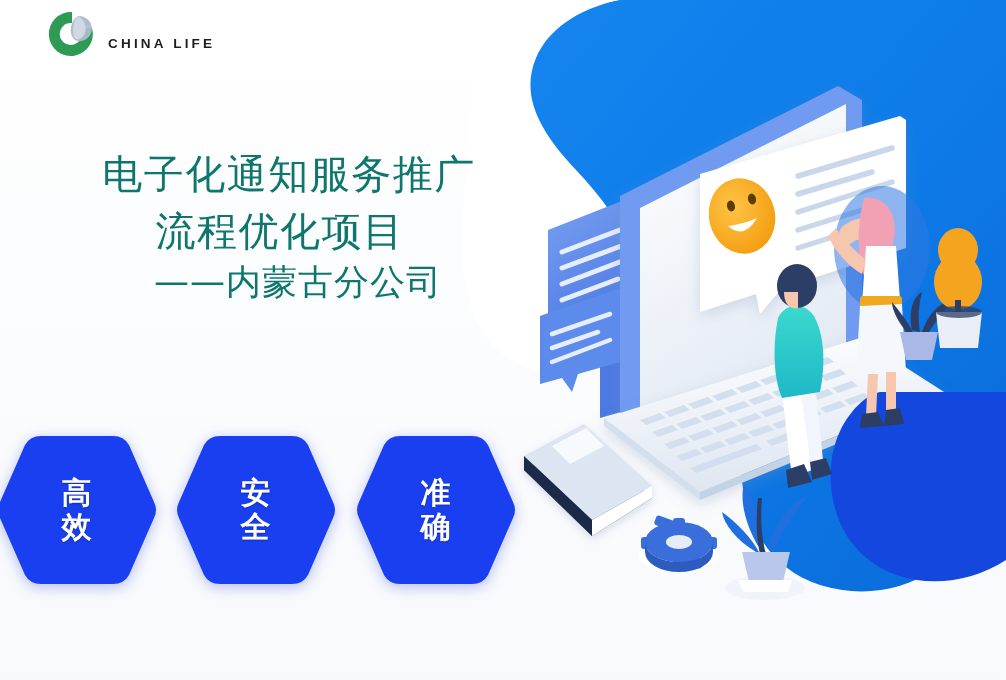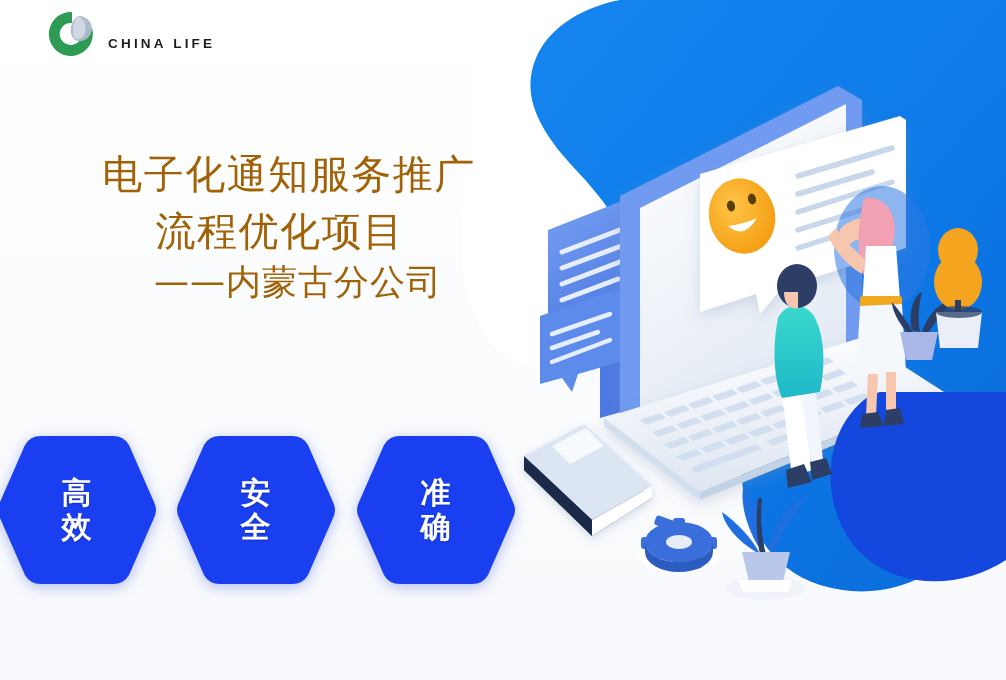--- a/index.html
+++ b/index.html
@@ -34,21 +34,21 @@
     font-family:"Liberation Sans",sans-serif;
   }
 
   
   .title-block{
     position:absolute;left:0px;top:146px;width:560px;
     z-index:35;text-align:center;
   }
   .title-line{
     font-family:"DejaVu Sans","Liberation Sans",sans-serif;
-    font-size:40px;line-height:1.42;color:#a16207;
+    font-size:40px;line-height:1.42;color:#0f766e;
     letter-spacing:1.5px;font-weight:400;
     white-space:nowrap;
   }
   .title-line.l1{padding-left:18px;}
   .title-line.l2{padding-left:0px;}
   .title-line.l3{
     font-size:35px;padding-left:36px;letter-spacing:1px;margin-top:-2px;
   }
 
   

